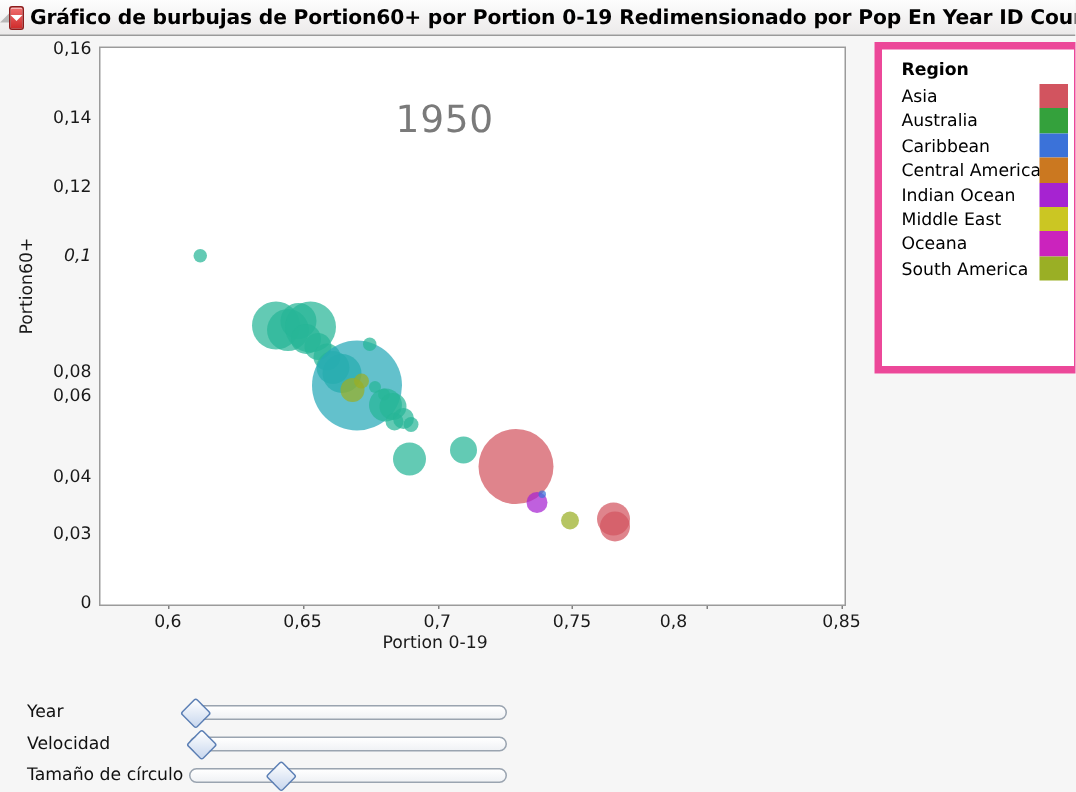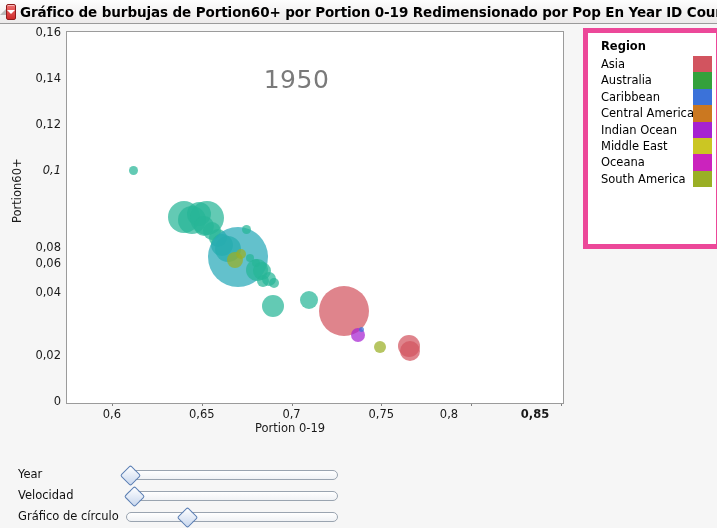--- a/index.html
+++ b/index.html
@@ -134,23 +134,23 @@
   </div>
 
   <div class="plotwrap">
 
     <div class="axis-label-y">Portion60+</div>
     <div class="axis-label-x">Portion 0-19</div>
 
     <div class="yticks" id="yticks">
         <div class="ytick" style="top: 378px;">0</div>
         <div class="ytick-mark" style="top: 378px;"></div>
-        <div class="ytick" style="top: 331.875px;">0,02</div>
+        <div class="ytick" style="top: 331.875px;">0,03</div>
         <div class="ytick-mark" style="top: 331.875px;"></div>
-        <div class="ytick" style="top: 269px;">0,04</div>
+        <div class="ytick" style="top: 294px;">0,04</div>
         <div class="ytick-mark" style="top: 285.75px;"></div>
         <div class="ytick" style="top: 239.625px; text-align: right;">0,06</div>
         <div class="ytick-mark" style="top: 239.625px;"></div>
         <div class="ytick" style="top: 193.5px; margin-top: 30px;">0,08</div>
         <div class="ytick-mark" style="top: 193.5px;"></div>
         <div class="ytick" style="top: 147.375px; font-style: italic;">0,1</div>
         <div class="ytick-mark" style="top: 147.375px;"></div>
         <div class="ytick" style="top: 101.25px;">0,12</div>
         <div class="ytick-mark" style="top: 101.25px;"></div>
         <div class="ytick" style="top: 55.125px;">0,14</div>
@@ -162,21 +162,21 @@
         <div class="xtick" style="left: 111.909px;">0,6</div>
         <div class="xtick-mark" style="left: 111.909px;"></div>
         <div class="xtick" style="left: 201.727px;">0,65</div>
         <div class="xtick-mark" style="left: 201.727px;"></div>
         <div class="xtick" style="left: 291.545px;">0,7</div>
         <div class="xtick-mark" style="left: 291.545px;"></div>
         <div class="xtick" style="left: 381.364px;">0,75</div>
         <div class="xtick-mark" style="left: 381.364px;"></div>
         <div class="xtick" style="left: 449px;">0,8</div>
         <div class="xtick-mark" style="left: 471.182px;"></div>
-        <div class="xtick" style="left: 535px; font-weight: bold;">0,85</div>
+        <div class="xtick" style="left: 561px;">0,85</div>
         <div class="xtick-mark" style="left: 561px;"></div>
       </div>
 
     <div class="plotframe">
       <div class="yearlabel" id="yearlabel" style="left: 196.702px; top: 33.4406px;">1950</div>
       <div id="bubbles">
           <div class="bubble" style="left: 62.3247px; top: 134.336px; width: 9px; height: 9px; background: rgb(39, 181, 151); opacity: 0.72;"></div>
           <div class="bubble" style="left: 101.123px; top: 168.5px; width: 32px; height: 32px; background: rgb(39, 181, 151); opacity: 0.72;"></div>
           <div class="bubble" style="left: 110.847px; top: 173.959px; width: 28px; height: 28px; background: rgb(39, 181, 151); opacity: 0.72;"></div>
           <div class="bubble" style="left: 120.033px; top: 169.732px; width: 24px; height: 24px; background: rgb(39, 181, 151); opacity: 0.72;"></div>
@@ -252,21 +252,21 @@
             <div class="ctrl-label">Year</div>
             <div class="slider" style="left: 126px; top: 4px; width: 210px;"></div>
             <div class="thumb" style="left: 123.1px; top: 2px;"></div>
           </div>
           <div class="ctrl-row" style="top: 21px;">
             <div class="ctrl-label">Velocidad</div>
             <div class="slider" style="left: 126px; top: 4px; width: 210px;"></div>
             <div class="thumb" style="left: 127.3px; top: 2px;"></div>
           </div>
           <div class="ctrl-row" style="top: 42px;">
-            <div class="ctrl-label">Gráfico de círculo</div>
+            <div class="ctrl-label">Tamaño de círculo</div>
             <div class="slider" style="left: 126px; top: 4px; width: 210px;"></div>
             <div class="thumb" style="left: 179.8px; top: 2px;"></div>
           </div>
         </div>
       <div class="btnrow" id="btnrow"></div>
     </div>
 
   </div>
 </div>
 

